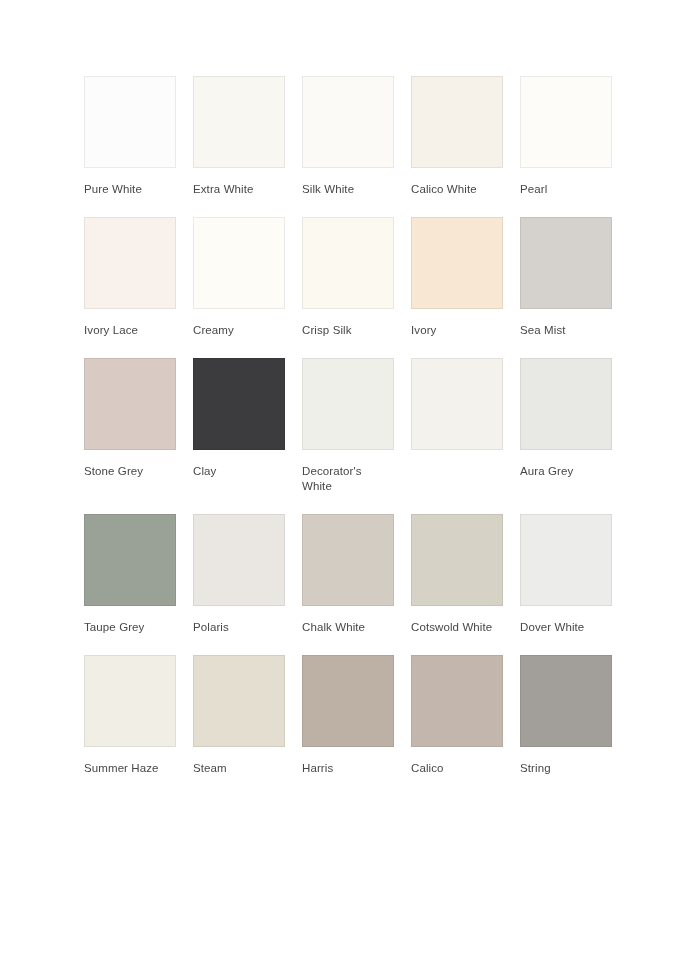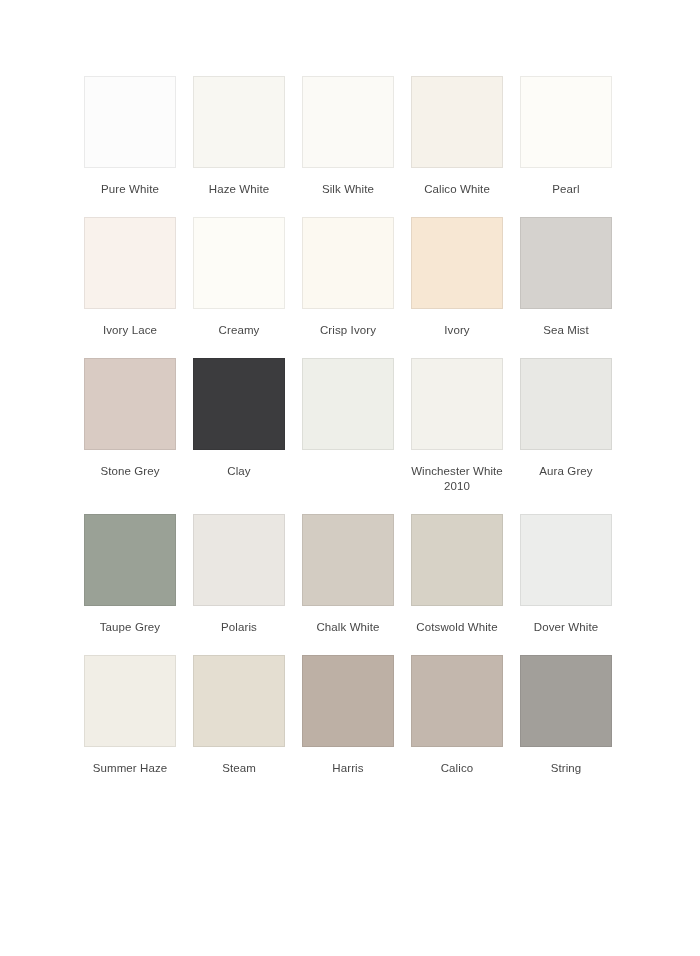--- a/index.html
+++ b/index.html
@@ -45,73 +45,72 @@
     border: 1px solid rgba(0, 0, 0, 0.07);
     display: block;
   }
 
   .swatch-label {
     display: block;
     margin-top: 14px;
     font-size: 11.5px;
     line-height: 15px;
     color: #474747;
-    text-align: center;
     letter-spacing: 0.1px;
     word-wrap: break-word;
   }
 </style>
 </head>
 <body>
 
 <div id="palette-sheet">
   <div class="swatch-grid">
       <div class="swatch-row"><div class="swatch-cell">
           <span class="swatch-chip" style="background-color: rgb(252, 252, 252);"></span>
           <span class="swatch-label">Pure White</span>
         </div><div class="swatch-cell">
           <span class="swatch-chip" style="background-color: rgb(248, 247, 242);"></span>
-          <span class="swatch-label">Haze White</span>
+          <span class="swatch-label">Extra White</span>
         </div><div class="swatch-cell">
           <span class="swatch-chip" style="background-color: rgb(251, 250, 246);"></span>
           <span class="swatch-label">Silk White</span>
         </div><div class="swatch-cell">
           <span class="swatch-chip" style="background-color: rgb(246, 242, 234);"></span>
           <span class="swatch-label">Calico White</span>
         </div><div class="swatch-cell">
           <span class="swatch-chip" style="background-color: rgb(253, 252, 248);"></span>
           <span class="swatch-label">Pearl</span>
         </div></div>
       <div class="swatch-row"><div class="swatch-cell">
           <span class="swatch-chip" style="background-color: rgb(249, 242, 236);"></span>
           <span class="swatch-label">Ivory Lace</span>
         </div><div class="swatch-cell">
           <span class="swatch-chip" style="background-color: rgb(253, 252, 247);"></span>
           <span class="swatch-label">Creamy</span>
         </div><div class="swatch-cell">
           <span class="swatch-chip" style="background-color: rgb(252, 249, 241);"></span>
-          <span class="swatch-label">Crisp Ivory</span>
+          <span class="swatch-label">Crisp Silk</span>
         </div><div class="swatch-cell">
           <span class="swatch-chip" style="background-color: rgb(247, 231, 211);"></span>
           <span class="swatch-label">Ivory</span>
         </div><div class="swatch-cell">
           <span class="swatch-chip" style="background-color: rgb(213, 210, 206);"></span>
           <span class="swatch-label">Sea Mist</span>
         </div></div>
       <div class="swatch-row"><div class="swatch-cell">
           <span class="swatch-chip" style="background-color: rgb(217, 203, 195);"></span>
           <span class="swatch-label">Stone Grey</span>
         </div><div class="swatch-cell">
           <span class="swatch-chip" style="background-color: rgb(60, 60, 62);"></span>
           <span class="swatch-label">Clay</span>
         </div><div class="swatch-cell">
           <span class="swatch-chip" style="background-color: rgb(238, 239, 233);"></span>
+          <span class="swatch-label">Decorator's White</span>
         </div><div class="swatch-cell">
           <span class="swatch-chip" style="background-color: rgb(243, 242, 236);"></span>
-          <span class="swatch-label">Winchester White 2010</span>
         </div><div class="swatch-cell">
           <span class="swatch-chip" style="background-color: rgb(232, 232, 228);"></span>
           <span class="swatch-label">Aura Grey</span>
         </div></div>
       <div class="swatch-row"><div class="swatch-cell">
           <span class="swatch-chip" style="background-color: rgb(154, 161, 150);"></span>
           <span class="swatch-label">Taupe Grey</span>
         </div><div class="swatch-cell">
           <span class="swatch-chip" style="background-color: rgb(234, 231, 226);"></span>
           <span class="swatch-label">Polaris</span>

